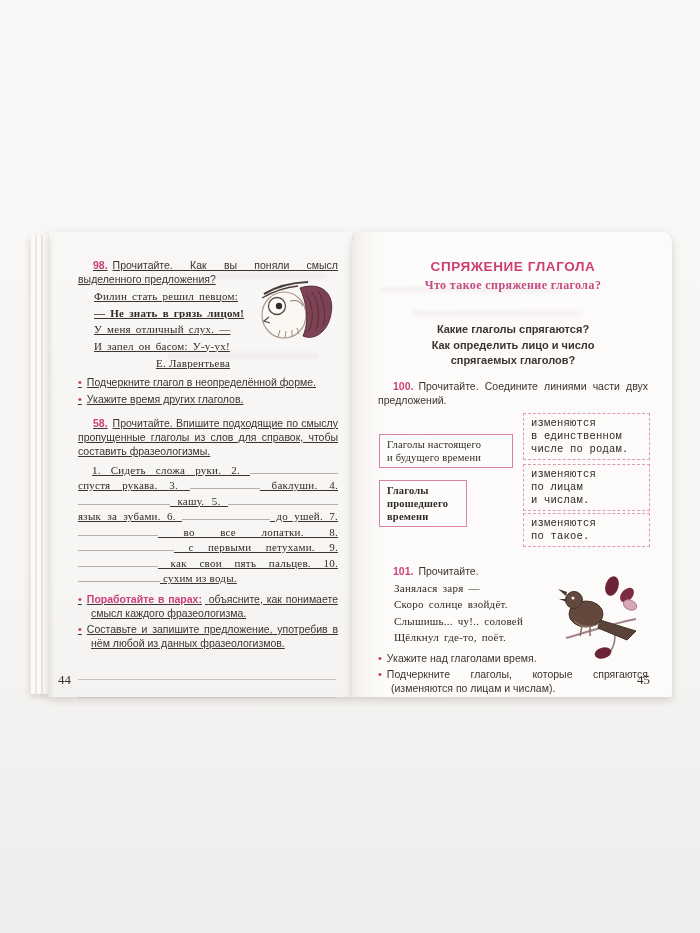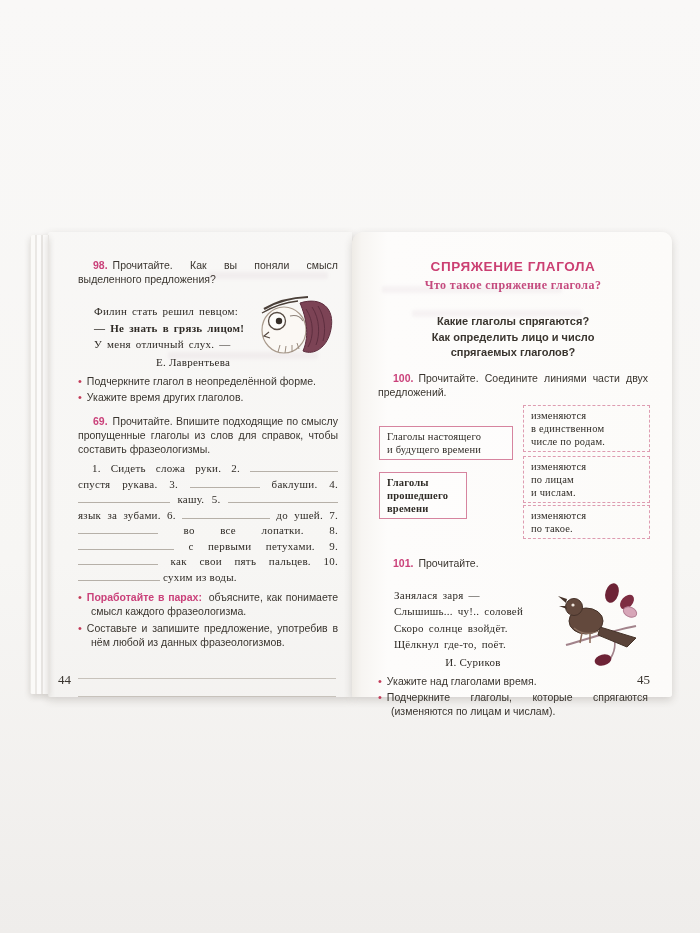--- a/index.html
+++ b/index.html
@@ -11,27 +11,27 @@
   .page-stack{position:absolute;left:0;top:3px;width:19px;height:459px;border-radius:4px 0 0 3px;
     background:linear-gradient(to right,#dcd8d3 0px,#fbfaf8 1px,#fbfaf8 5px,#d9d5d0 6px,#fcfbfa 7px,#fcfbfa 11px,#d6d2cd 12px,#fdfcfb 13px,#fdfcfb 18px,#d2cec9 19px);
     box-shadow:0 3px 6px rgba(70,60,52,.18);}
   .page{position:absolute;top:0;height:465px;font-size:10.5px;line-height:14px;color:#3a352f;
         box-shadow:0 3px 9px rgba(70,60,52,.20);}
   .page.left{left:18px;width:304px;border-radius:2px 0 0 2px;
     background:linear-gradient(to right,#fdfcfb 0%,#fcfbf9 84%,#f4f1ed 96%,#ecv 100%,#ebe7e2 100%);}
   .page.right{left:322px;width:320px;border-radius:0 10px 3px 0;border-top-left-radius:12px;
     background:linear-gradient(to right,#eeebe6 0%,#f7f5f2 3%,#fdfcfb 11%,#fcfbf9 100%);}
   .inner{position:relative;height:100%;box-sizing:border-box;}
-  .page.left .inner{padding:26px 14px 0 30px;}
+  .page.left .inner{padding:26px 14px 0 30px;text-decoration:underline;}
   .page.right .inner{padding:26px 24px 13px 26px;}
 
   .serif{font-family:"Liberation Serif",serif;color:#2f2b26;letter-spacing:.25px;}
   .instr{margin:0;text-align:justify;text-indent:15px;}
   .exnum{color:#ca417a;font-weight:bold;margin-right:5px;}
-  .poem-row{position:relative;margin-top:17px;}
+  .poem-row{position:relative;margin-top:2px;}
   .poem{font-size:11px;line-height:16.5px;margin-left:16px;word-spacing:2px;}
   .poem .bold{font-weight:bold;}
   .author{font-size:11px;margin-top:2px;text-align:center;}
   .author.a-left{width:230px;}
   .author.a-right{width:190px;}
   .owl-wrap{position:absolute;right:2px;top:-14px;width:86px;height:72px;}
   .bird-wrap{position:absolute;right:4px;top:-6px;width:88px;height:88px;}
 
   .task{padding-left:13px;text-indent:-13px;text-align:justify;margin-top:2.5px;}
   .bullet{color:#c23a58;margin-right:5px;font-size:11px;}
@@ -45,28 +45,28 @@
 
   .wlines{margin-top:12px;}
   .wline{height:17px;border-bottom:1px solid #c7c2bb;margin-right:2px;}
   .pnum{position:absolute;bottom:10px;font-family:"Liberation Serif",serif;font-size:13px;color:#39342e;}
   .pnum.pn-left{left:10px;}
   .pnum.pn-right{right:22px;}
 
   .chapter{margin:2px 0 0 0;text-align:center;color:#cb3f72;font-weight:bold;font-size:13.5px;letter-spacing:.6px;}
   .squestion{margin:4px 0 0 0;text-align:center;color:#c64a7e;font-family:"Liberation Serif",serif;
              font-weight:bold;font-size:12px;letter-spacing:.4px;}
-  .lead{margin:22px 0 0 0;text-align:center;font-weight:bold;font-size:11px;line-height:15.5px;}
+  .lead{margin:30px 0 0 0;text-align:center;font-weight:bold;font-size:11px;line-height:15.5px;}
   .m-t10{margin-top:10px;}.m-t8{margin-top:20px;}
 
   .match{position:relative;height:131px;margin-top:6px;}
   .mbox{position:absolute;box-sizing:border-box;font-family:"Liberation Serif",serif;font-size:10.5px;
         line-height:13px;padding:3px 7px;color:#2f2b26;letter-spacing:.2px;}
   .mbox.solid{border:1px solid #d6849f;background:rgba(255,255,255,.35);}
-  .mbox.dashed{border:1px dashed #de9cb1;}
+  .mbox.dashed{border:1px dashed #de9cb1;font-family:Liberation Mono, monospace;}
   .b-l1{left:1px;top:21px;width:134px;}
   .b-l2{left:1px;top:67px;width:88px;font-weight:bold;}
   .b-r1{left:145px;top:0;width:127px;}
   .b-r2{left:145px;top:51px;width:127px;}
   .b-r3{left:145px;top:100px;width:127px;}
 
   .bleed{position:absolute;border-radius:2px;background:rgba(160,120,135,.07);filter:blur(1.5px);}
 </style>
 </head>
 <body>
@@ -80,20 +80,21 @@
         <div class="bleed" style="left:160px;top:40px;width:120px;height:7px;"></div>
         <div class="bleed" style="left:120px;top:120px;width:150px;height:7px;"></div>
 
         <p class="instr"><span class="exnum">98.</span><span>Прочитайте. Как вы поняли смысл выделенного предложения?</span></p>
 
         <div class="poem-row">
           <div class="poem serif">
               <div>Филин стать решил певцом:</div>
               <div class="bold">— Не знать в грязь лицом!</div>
               <div>У меня отличный слух. —</div>
+              <div>И запел он басом: У-у-ух!</div>
             </div>
           <div class="owl-wrap">
             <svg viewBox="0 0 86 72" width="86" height="72">
               <path d="M14,20 Q32,9 58,8" stroke="#4a3f38" stroke-width="2.2" fill="none"></path>
               <path d="M12,24 Q29,14 48,12" stroke="#4a3f38" stroke-width="1.3" fill="none"></path>
               <ellipse cx="34" cy="41" rx="22" ry="23" stroke="#a99a8c" stroke-width="1.2" fill="#fbf8f4"></ellipse>
               <circle cx="27" cy="32" r="8.5" stroke="#564a42" stroke-width="1.3" fill="#fdfcfa"></circle>
               <circle cx="29" cy="32" r="3.2" fill="#352d27"></circle>
               <path d="M40,27 q9,-2 13,5" stroke="#8d8078" stroke-width="1.1" fill="none"></path>
               <path d="M19,43 l-5,4 l6,2" stroke="#564a42" stroke-width="1.2" fill="none"></path>
@@ -103,21 +104,21 @@
             </svg>
           </div>
         </div>
         <div class="author serif a-left">Е. Лаврентьева</div>
 
         <div class="tasks">
             <div class="task"><span class="bullet">•</span><span>Подчеркните глагол в неопределённой форме.</span></div>
             <div class="task"><span class="bullet">•</span><span>Укажите время других глаголов.</span></div>
           </div>
 
-        <p class="instr m-t10"><span class="exnum">69.</span><span>Прочитайте. Впишите подходящие по смыслу пропущенные глаголы из слов для справок, чтобы составить фразеологизмы.</span></p>
+        <p class="instr m-t10"><span class="exnum">58.</span><span>Прочитайте. Впишите подходящие по смыслу пропущенные глаголы из слов для справок, чтобы составить фразеологизмы.</span></p>
 
         <p class="items serif"><span>1. Сидеть сложа руки. 2. </span><span class="blank" style="width: 88px;"></span><span> спустя рукава. 3. </span><span class="blank" style="width: 70px;"></span><span> баклуши. 4. </span><span class="blank" style="width: 92px;"></span><span> кашу. 5. </span><span class="blank" style="width: 110px;"></span><span> язык за зубами. 6. </span><span class="blank" style="width: 88px;"></span><span> до ушей. 7. </span><span class="blank" style="width: 80px;"></span><span> во все лопатки. 8. </span><span class="blank" style="width: 96px;"></span><span> с первыми петухами. 9. </span><span class="blank" style="width: 80px;"></span><span> как свои пять пальцев. 10. </span><span class="blank" style="width: 82px;"></span><span> сухим из воды.</span></p>
 
 
         <div class="tasks">
             <div class="task"><span class="bullet">•</span><span class="tlabel">Поработайте в парах:</span> <span>объясните, как понимаете смысл каждого фразеологизма.</span></div>
             <div class="task"><span class="bullet">•</span><span>Составьте и запишите предложение, употребив в нём любой из данных фразеологизмов.</span></div>
           </div>
 
         <div class="wlines">
@@ -168,22 +169,22 @@
               <div>изменяются</div>
               <div>по такое.</div>
             </div>
         </div>
 
         <p class="instr m-t8"><span class="exnum">101.</span><span>Прочитайте.</span></p>
 
         <div class="poem-row">
           <div class="poem serif">
               <div>Занялася заря —</div>
+              <div>Скоро солнце взойдёт.</div>
               <div>Слышишь... чу!.. соловей</div>
-              <div>Скоро солнце взойдёт.</div>
               <div>Щёлкнул где-то, поёт.</div>
             </div>
           <div class="bird-wrap">
             <svg viewBox="0 0 88 88" width="88" height="88">
               <path d="M10,64 C32,58 54,50 80,45" stroke="#a2838b" stroke-width="2.2" fill="none"></path>
               <path d="M56,52 C61,62 59,72 52,81" stroke="#a2838b" stroke-width="1.6" fill="none"></path>
               <ellipse cx="56" cy="12" rx="6.5" ry="10" fill="#6d2336" transform="rotate(18 56 12)"></ellipse>
               <ellipse cx="71" cy="21" rx="5.5" ry="8.5" fill="#7d2d42" transform="rotate(42 71 21)"></ellipse>
               <ellipse cx="47" cy="79" rx="8.5" ry="5.5" fill="#6d2336" transform="rotate(-14 47 79)"></ellipse>
               <ellipse cx="74" cy="31" rx="7" ry="4.8" fill="#d7a6b8" stroke="#b27c92" stroke-width="1" transform="rotate(24 74 31)"></ellipse>
@@ -191,21 +192,20 @@
               <ellipse cx="30" cy="40" rx="17" ry="13" fill="#63493d" stroke="#46332a" stroke-width="1"></ellipse>
               <path d="M18,47 Q29,56 43,50" stroke="#8d7263" stroke-width="1.2" fill="none"></path>
               <circle cx="18" cy="26" r="8.5" fill="#63493d" stroke="#46332a" stroke-width="1"></circle>
               <path d="M10,22 L2,15 L11,18 Z" fill="#46332a"></path>
               <path d="M10,25 L3,25 L11,28 Z" fill="#46332a"></path>
               <circle cx="17" cy="24" r="1.6" fill="#f1e8df"></circle>
               <path d="M26,52 L24,62 M34,53 L34,62" stroke="#8a6a5a" stroke-width="1.5" fill="none"></path>
             </svg>
           </div>
         </div>
-        <div class="author serif a-right">И. Суриков</div>
 
         <div class="tasks">
             <div class="task"><span class="bullet">•</span><span>Укажите над глаголами время.</span></div>
             <div class="task"><span class="bullet">•</span><span>Подчеркните глаголы, которые спрягаются (изменяются по лицам и числам).</span></div>
           </div>
 
         <div class="pnum pn-right">45</div>
       </div>
     </div>
   </div>

